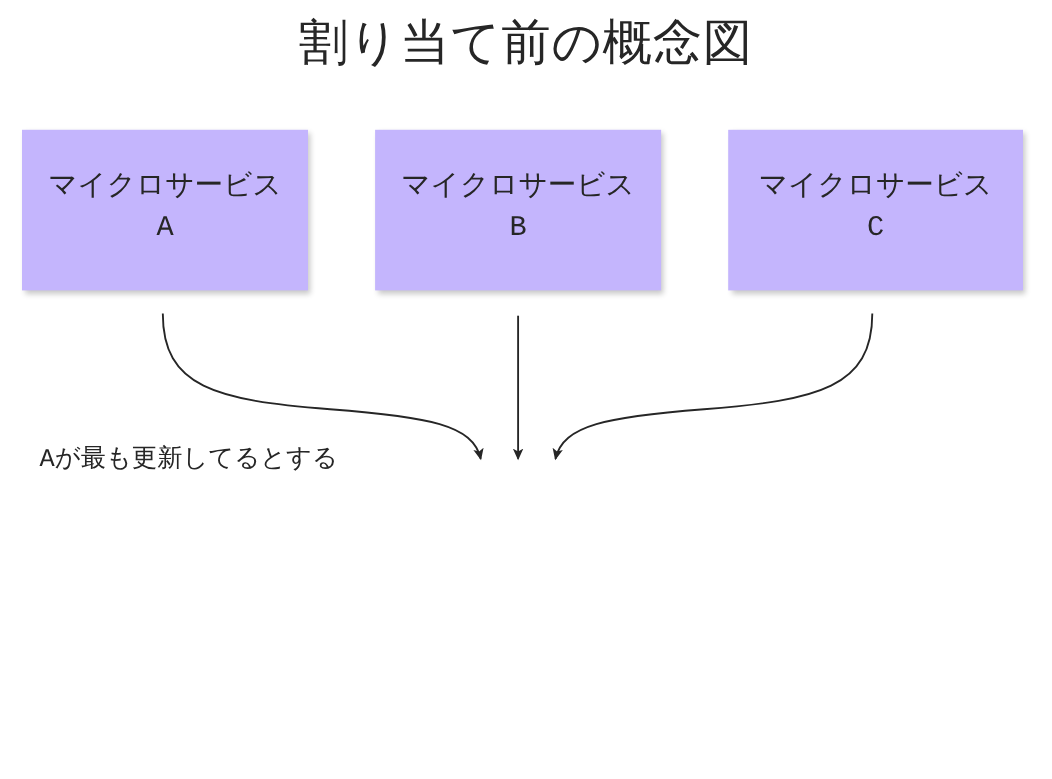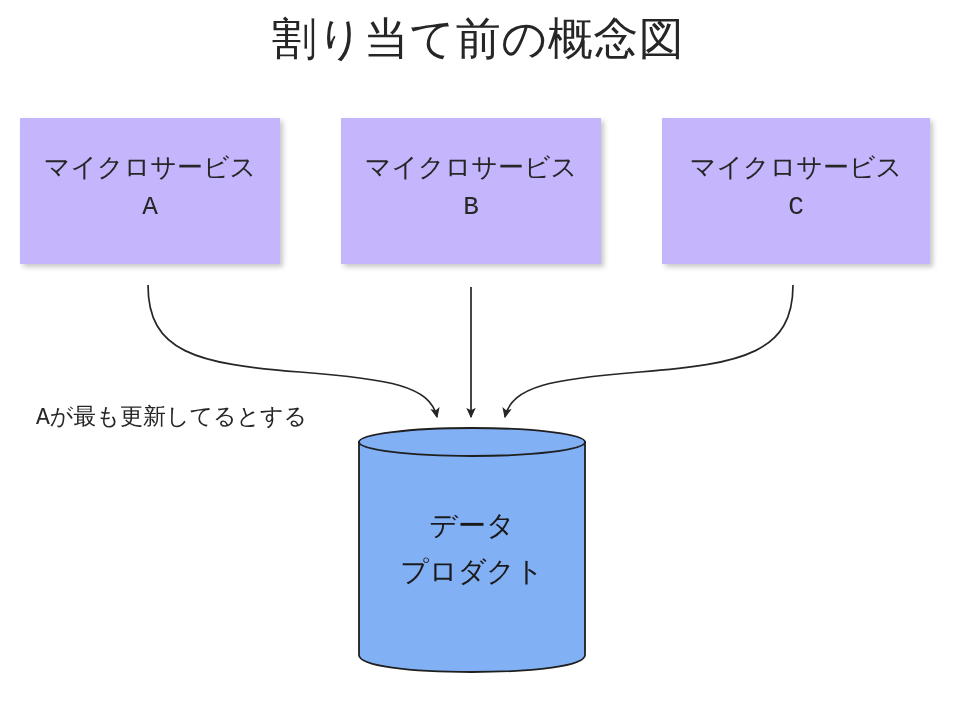--- a/index.html
+++ b/index.html
@@ -128,24 +128,14 @@
       </marker>
     </defs>
 
     <path d="M148,285 C148,352 196,364 300,372 C390,379 430,386 437,417" fill="none" stroke="#262626" stroke-width="1.7" marker-end="url(#arrowhead)"></path>
 
     <path d="M471,287 L471,417" fill="none" stroke="#262626" stroke-width="1.7" marker-end="url(#arrowhead)"></path>
 
     <path d="M793,285 C793,352 744,364 640,372 C552,379 512,386 505,417" fill="none" stroke="#262626" stroke-width="1.7" marker-end="url(#arrowhead)"></path>
   </svg>
 
-  <div id="cylinder">
-    <svg width="228" height="246" viewBox="0 0 228 246">
-
-      <path d="M1,15 L1,228 C1,239 52,245 114,245 C176,245 227,239 227,228 L227,15 Z" fill="#82B0F5" stroke="#1F1F1F" stroke-width="1.8"></path>
-
-      <ellipse cx="114" cy="15" rx="113" ry="14" fill="#82B0F5" stroke="#1F1F1F" stroke-width="1.8"></ellipse>
-    </svg>
-    <div id="cylinder-label">データ
-プロダクト</div>
-  </div>
 
 </div>
 
 </body></html>

